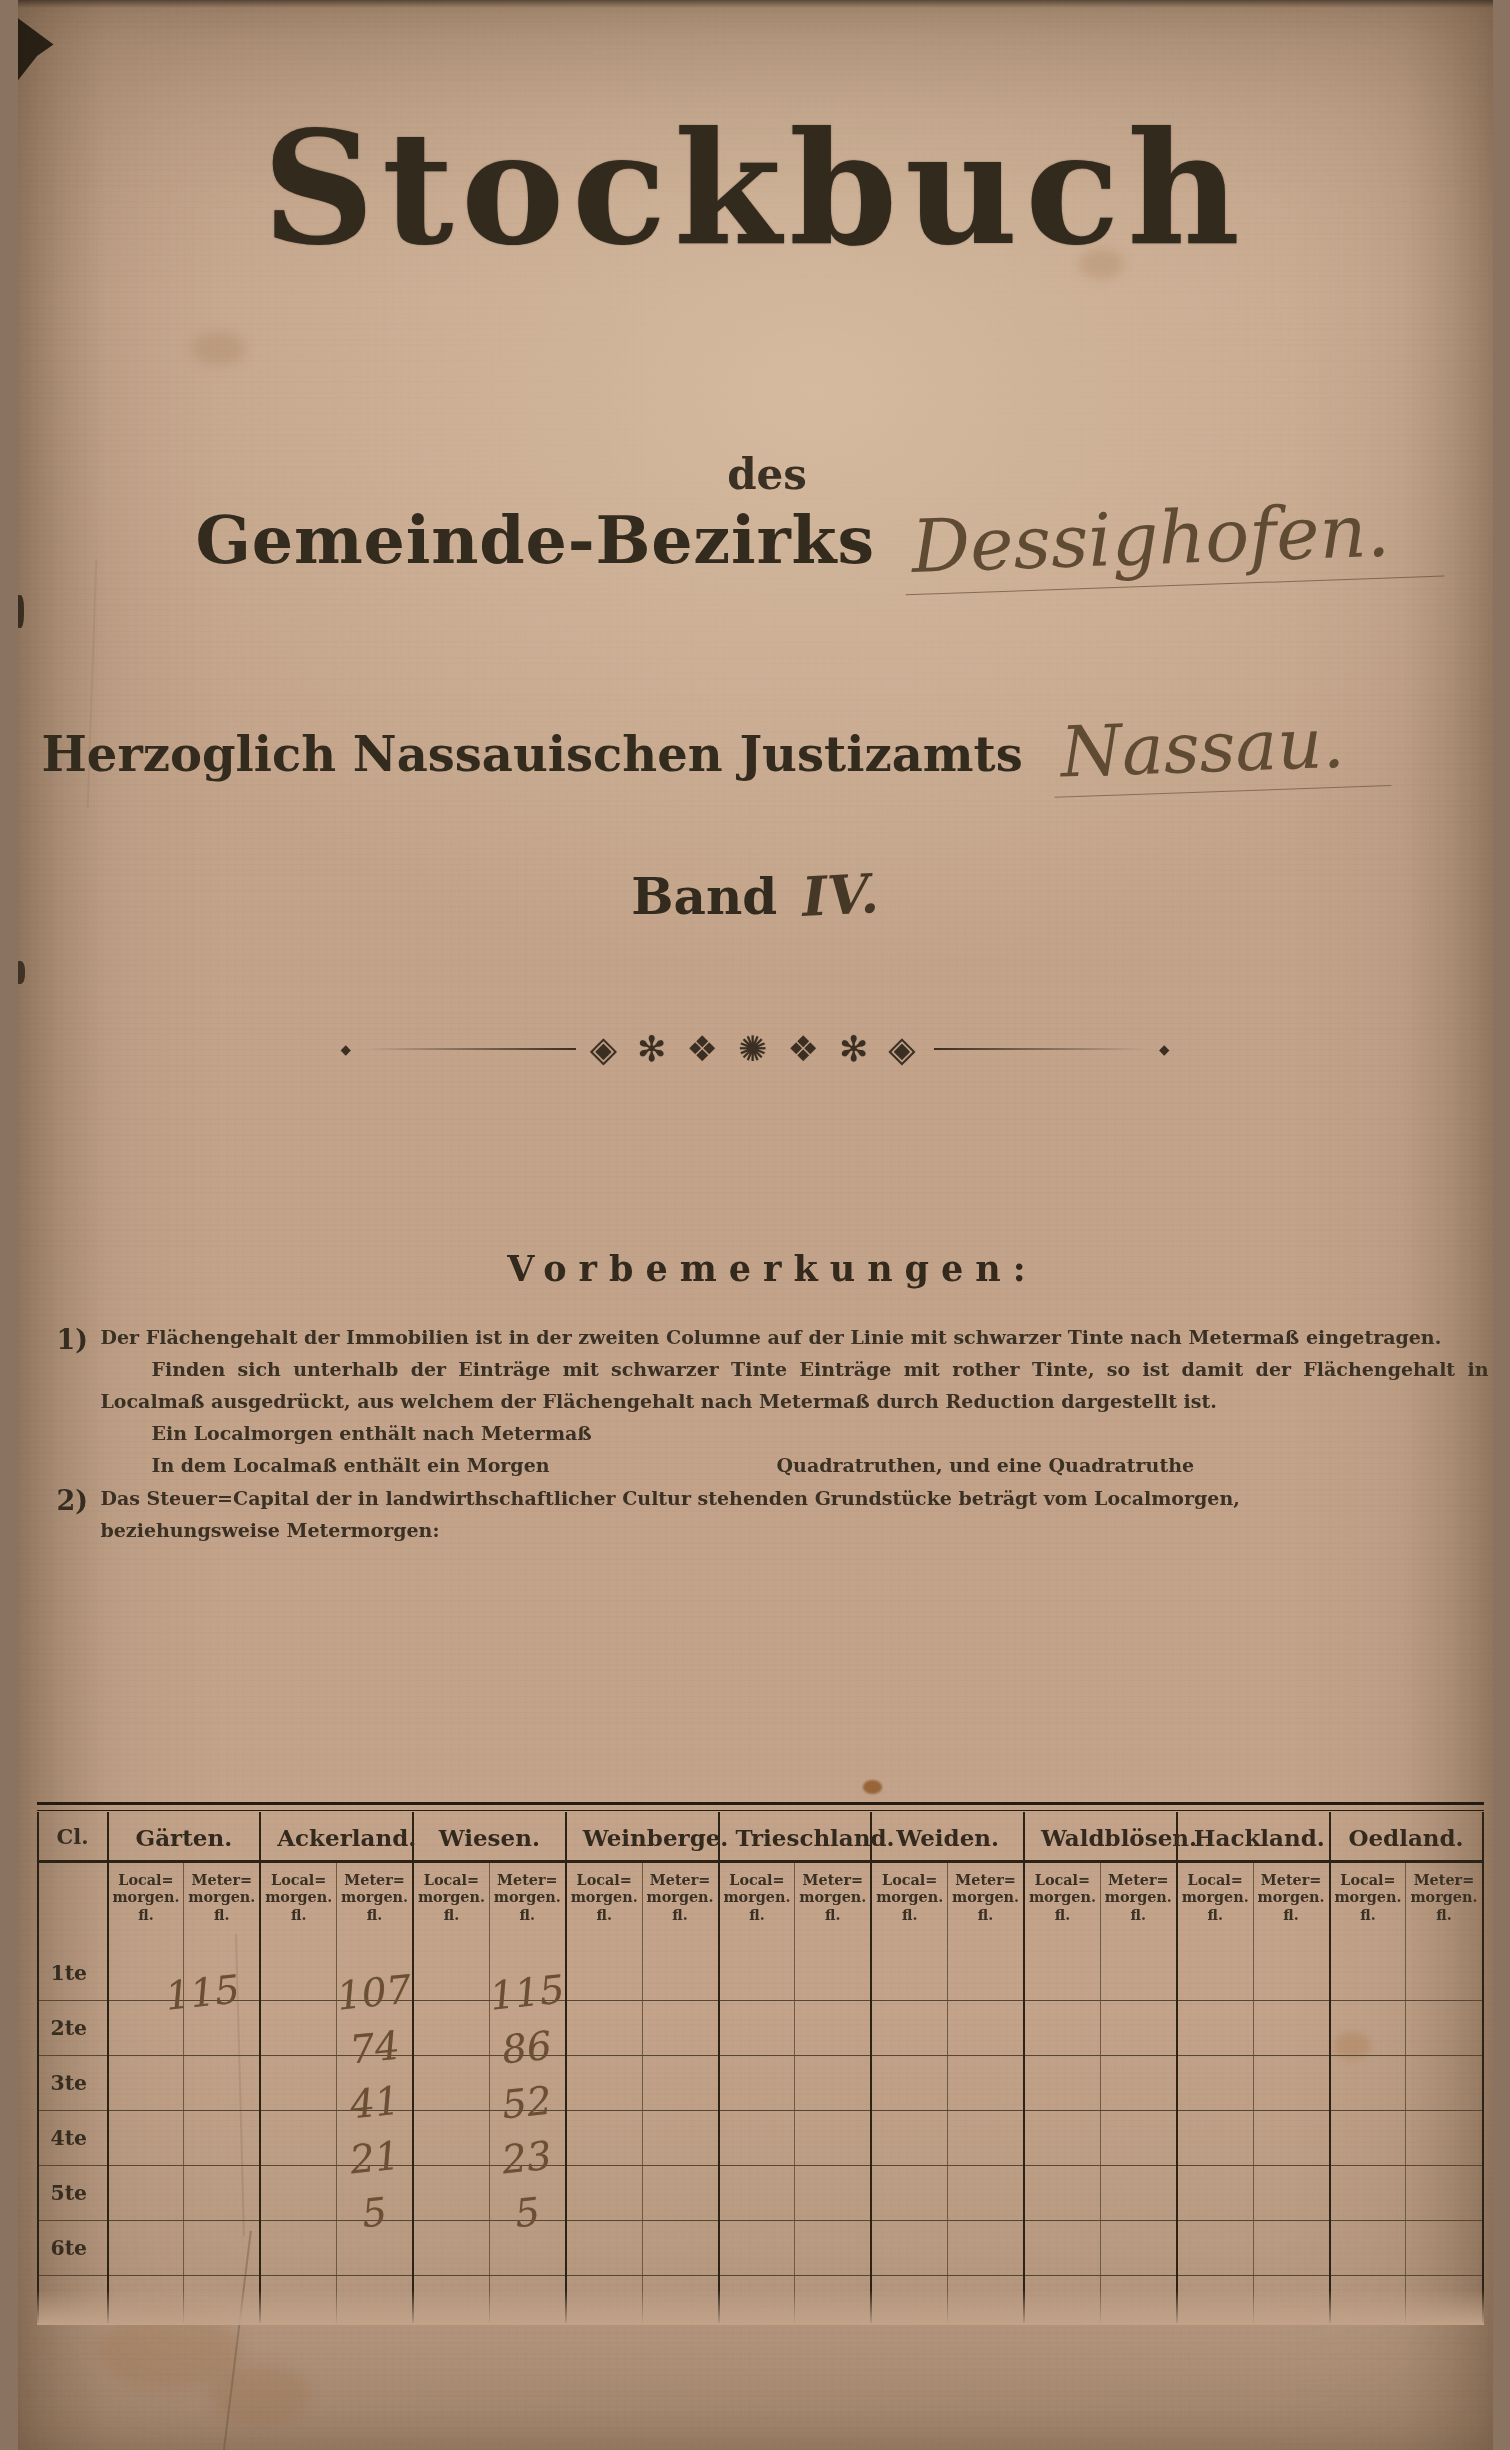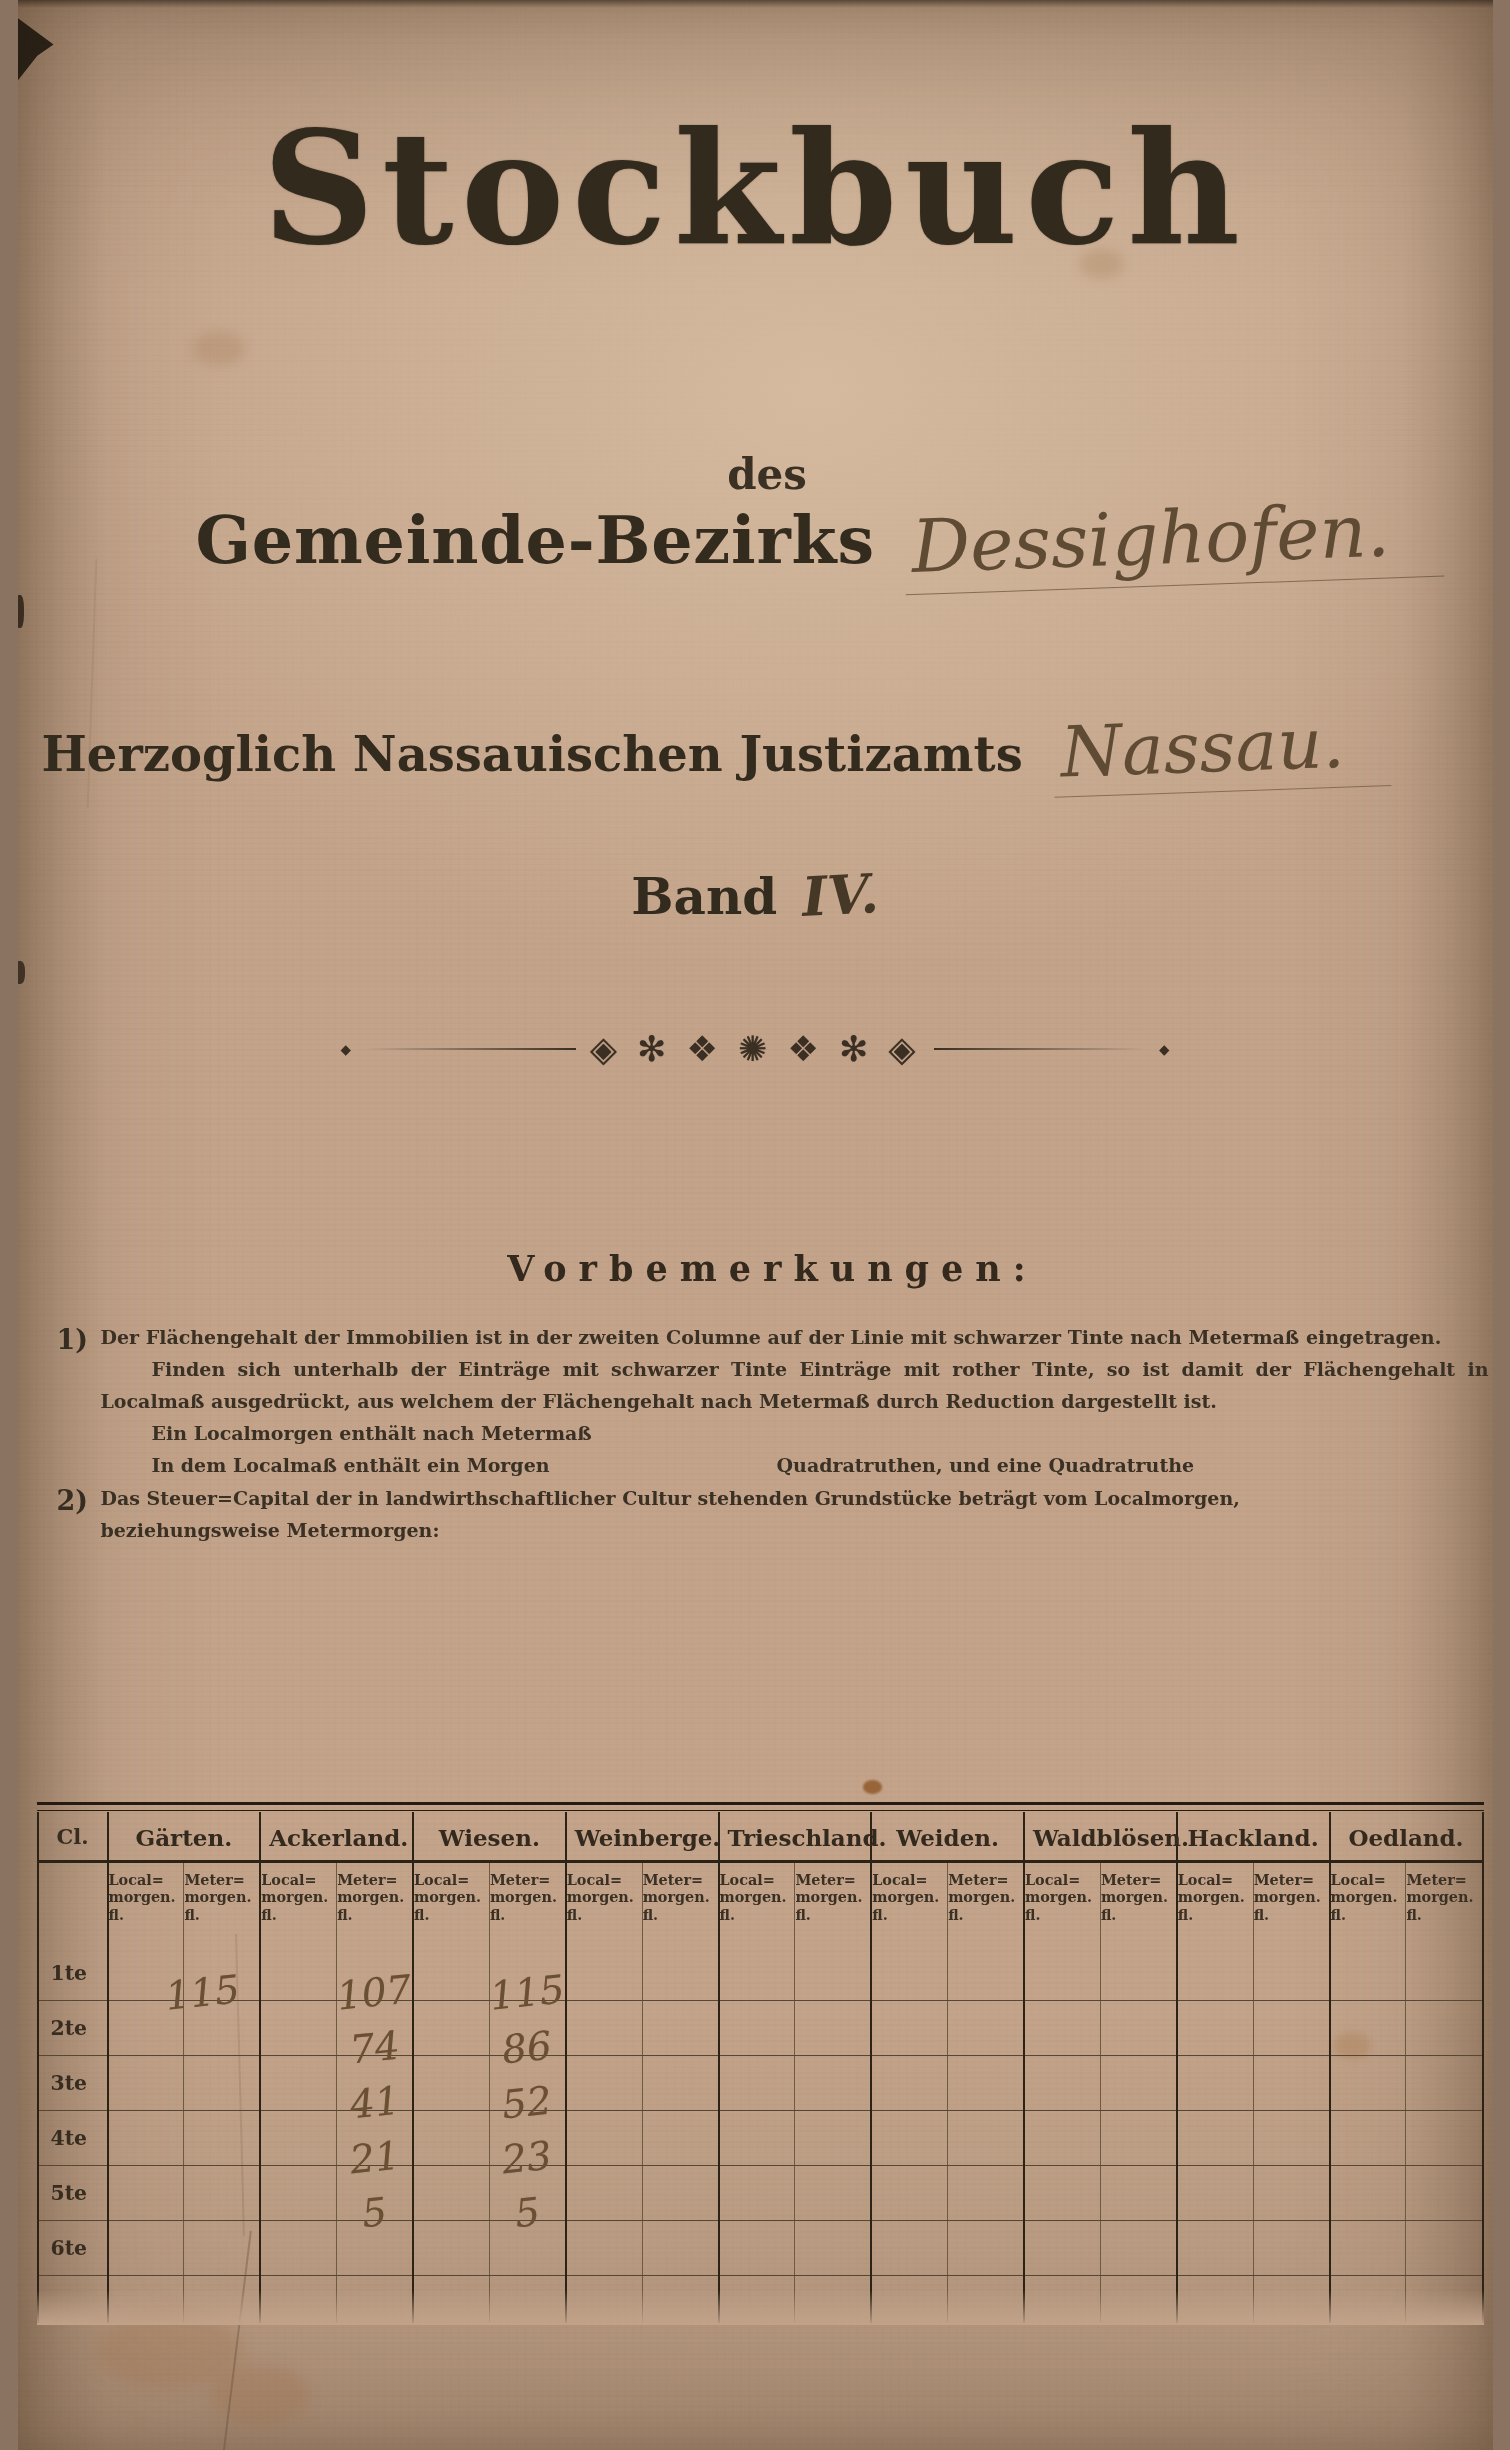--- a/index.html
+++ b/index.html
@@ -81,23 +81,23 @@
   .vb-gap{display:inline-block;width:227px;}
 
   
   .table-wrap{position:absolute;left:19px;top:1802px;width:1447px;}
   .top-rule{height:5.3px;border-top:3px solid #241c12;border-bottom:1.5px solid #241c12;margin-bottom:0.8px;}
   table.steuer{width:100%;border-collapse:collapse;table-layout:fixed;
     border-left:2.3px solid #2c2216;border-right:2.3px solid #2c2216;}
   col.c-cl{width:70px;}
   th,td{padding:0;overflow:visible;}
   .th-main{font-size:23px;font-weight:700;color:#33291d;text-align:center;
-    padding:12px 8px 9px;border-bottom:3px solid #2c2216;}
+    padding:12px 16px 9px;border-bottom:3px solid #2c2216;}
   .th-cl{font-size:21px;font-weight:700;text-align:center;padding:10.6px 0 9px;border-bottom:3px solid #2c2216;}
-  .th-sub{font-size:14.4px;font-weight:700;color:#3a3024;text-align:left;vertical-align:top;
+  .th-sub{font-size:14.4px;font-weight:700;color:#3a3024;text-align:center;vertical-align:top;
     padding:7.6px 0 23px;white-space:pre-line;line-height:1.22;}
   .maj{border-left:2.3px solid #2c2216;}
   .min{border-left:1.5px solid #6d5a40;}
   tbody .row-label{font-size:20.4px;font-weight:700;text-align:left;padding-left:12px;vertical-align:middle;}
   tbody td, tbody th{height:54px;border-bottom:1.5px solid #564633;}
   td.cell{text-align:center;vertical-align:bottom;}
   .hw-val{display:inline-block;font-style:italic;font-size:39px;color:#6a4f33;
     transform:translateY(12px) rotate(-6deg);line-height:1;text-shadow:0 0 0.8px rgba(106,79,51,.4);}
   .hw-val.shift{transform:translate(-19.6px,12px) rotate(-6deg);}
   tr.bleed td, tr.bleed th{height:47px;border-bottom:none;}

